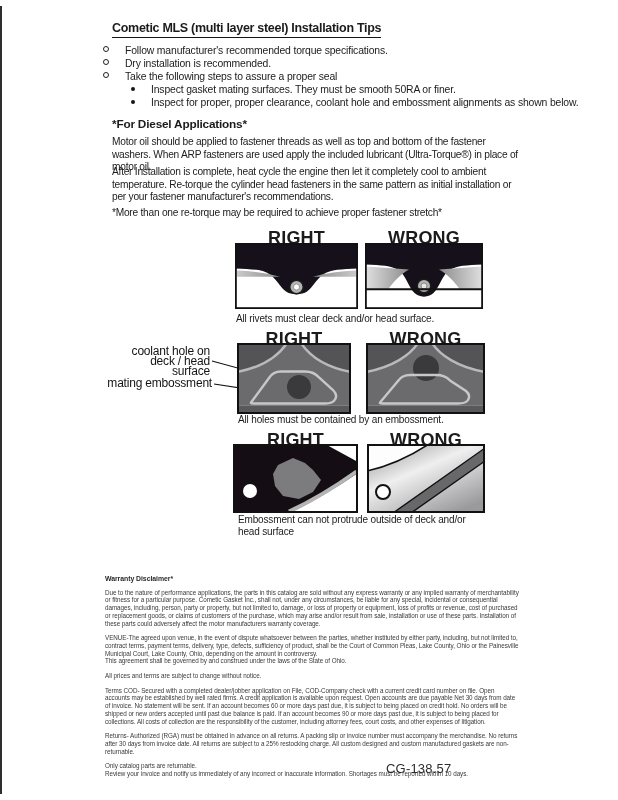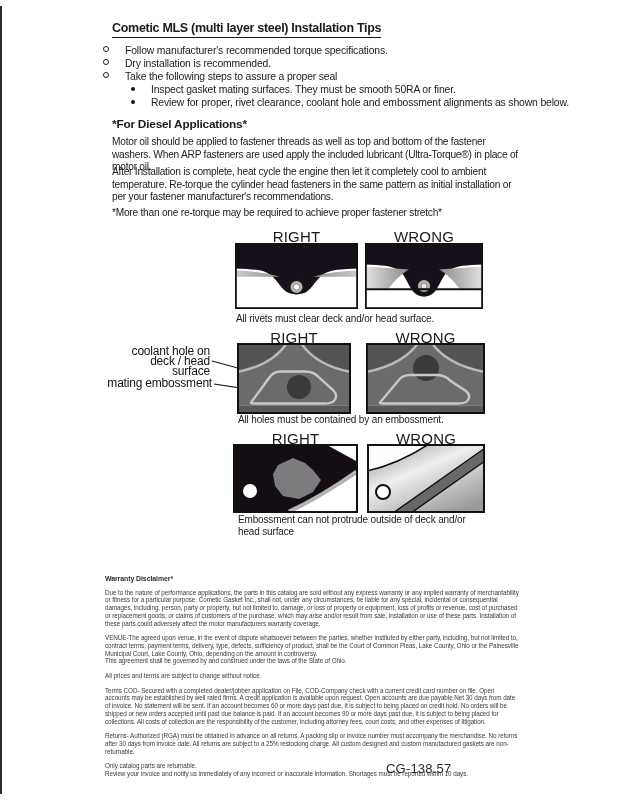--- a/index.html
+++ b/index.html
@@ -12,21 +12,21 @@
   .bullets{left:103px;top:44px;font-size:10.4px;letter-spacing:-0.15px;line-height:13px;white-space:nowrap;}
   .b-row{display:flex;align-items:baseline;gap:12px;}
   .obullet{width:4px;height:4px;border:1px solid #222;border-radius:50%;display:inline-block;
            margin-right:4px;position:relative;top:-2px;flex:0 0 auto;}
   .sub{margin-left:28px;}
   .fbullet{width:4px;height:4px;background:#161616;border-radius:50%;display:inline-block;
            margin-right:4px;position:relative;top:-2px;flex:0 0 auto;}
   .diesel-h{left:112px;top:117px;font-size:11.8px;font-weight:bold;letter-spacing:-0.2px;}
   .para{left:112px;width:412px;font-size:10.2px;line-height:12.6px;letter-spacing:-0.25px;}
   .p1{top:136px;} .p2{top:166px;} .p3{top:207px;}
-  .fig-h{font-size:15px;font-weight:normal;letter-spacing:0.2px;text-align:center;}
+  .fig-h{font-size:18px;font-weight:bold;letter-spacing:0.2px;text-align:center;}
   .cap{font-size:10px;letter-spacing:-0.15px;line-height:11.5px;}
   .lbl{font-size:12px;letter-spacing:-0.2px;text-align:right;line-height:10px;color:#141414;}
   .disc{left:105px;top:575px;width:415px;font-size:6.3px;line-height:7.7px;
         letter-spacing:-0.05px;color:#3a3a3a;}
   .disc-h{font-size:6.9px;font-weight:bold;color:#2a2a2a;margin:0 0 6px 0;}
   .disc-p{margin:0 0 7px 0;} .disc-p.tight{margin-bottom:0;}
   .footer-code{left:386px;top:761px;font-size:13px;letter-spacing:0.2px;color:#2b2b2b;}
   svg{display:block;}
 </style>
 </head>
@@ -50,21 +50,21 @@
     <div class="b-row">
         <span class="obullet"></span>
         <span>Take the following steps to assure a proper seal</span>
       </div>
     <div class="b-row sub">
         <span class="fbullet"></span>
         <span>Inspect gasket mating surfaces.  They must be smooth 50RA or finer.</span>
       </div>
     <div class="b-row sub">
         <span class="fbullet"></span>
-        <span>Review for proper, rivet clearance, coolant hole and embossment alignments as shown below.</span>
+        <span>Inspect for proper, proper clearance, coolant hole and embossment alignments as shown below.</span>
       </div>
   </div>
 
   <div class="abs diesel-h">*For Diesel Applications*</div>
   <div class="abs para p1">Motor oil should be applied to fastener threads as well as top and bottom of the fastener washers. When ARP fasteners are used apply the included lubricant (Ultra-Torque®) in place of motor oil.</div>
   <div class="abs para p2">After Installation is complete, heat cycle the engine then let it completely cool to ambient temperature. Re-torque the cylinder head fasteners in the same pattern as initial installation or per your fastener manufacturer's recommendations.</div>
   <div class="abs para p3">*More than one re-torque may be required to achieve proper fastener stretch*</div>
 
   <div class="abs fig-h" style="left:235px;top:228px;width:123px;">RIGHT</div>
   <div class="abs fig-h" style="left:365px;top:228px;width:118px;">WRONG</div>

